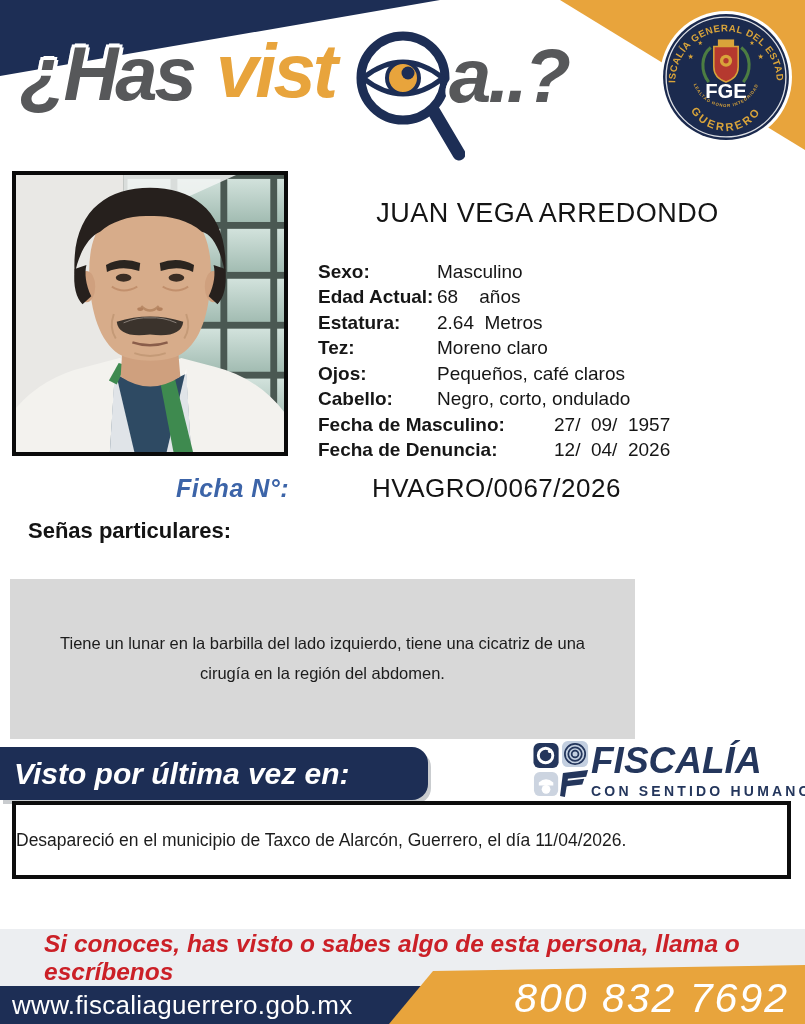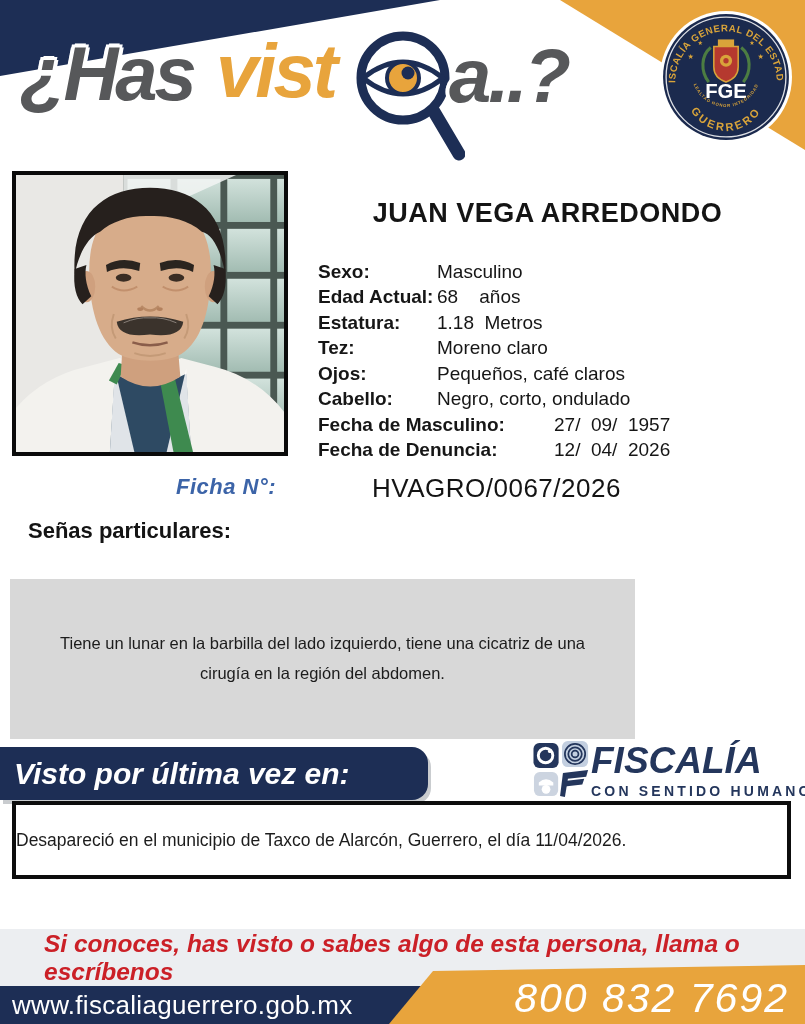--- a/index.html
+++ b/index.html
@@ -22,28 +22,28 @@
   .eye-svg{left:353px;top:22px;}
   .seal-svg{left:660px;top:11px;}
 
   
   .photo-frame{left:12px;top:171px;width:276px;height:285px;border:4px solid #0a0a0a;
                background:#fff;box-sizing:border-box;}
   .photo-frame svg{display:block;width:100%;height:100%;}
 
   
   .name{left:300px;top:198px;width:495px;text-align:center;font-size:27px;
-        font-weight:bold;letter-spacing:.5px;color:#141414;}
+        font-weight:normal;letter-spacing:.5px;color:#141414;}
   .details{left:318px;top:259px;width:480px;font-size:19px;}
   .drow{display:flex;height:25.5px;align-items:center;}
   .dlabel{font-weight:bold;width:119px;flex:none;white-space:nowrap;}
   .drow.wide .dlabel{width:236px;}
   .dval{white-space:pre;}
 
-  .ficha-label{left:176px;top:474px;font-size:22px;font-weight:bold;font-style:italic;
+  .ficha-label{left:176px;top:474px;font-size:25px;font-weight:bold;font-style:italic;
                color:#3c64a8;letter-spacing:.5px;}
   .ficha-value{left:372px;top:473px;font-size:26px;font-weight:normal;color:#141414;
                letter-spacing:.5px;}
 
   
   .senas-heading{left:28px;top:518px;font-size:22px;font-weight:bold;color:#141414;}
   .senas-box{left:10px;top:551px;width:625px;height:160px;background:#d8d8d8;
              display:flex;align-items:center;justify-content:center;
              padding:0 48px;box-sizing:border-box;margin-top:28px;}
   .senas-text{text-align:center;font-size:16.5px;line-height:1.8;color:#1c1c1c;}
@@ -214,21 +214,21 @@
     <div class="drow">
       <span class="dlabel">Sexo:</span>
       <span class="dval">Masculino</span>
     </div>
     <div class="drow">
       <span class="dlabel">Edad Actual:</span>
       <span class="dval">68    años</span>
     </div>
     <div class="drow">
       <span class="dlabel">Estatura:</span>
-      <span class="dval">1.18  Metros</span>
+      <span class="dval">2.64  Metros</span>
     </div>
     <div class="drow">
       <span class="dlabel">Tez:</span>
       <span class="dval">Moreno claro</span>
     </div>
     <div class="drow">
       <span class="dlabel">Ojos:</span>
       <span class="dval">Pequeños, café claros</span>
     </div>
     <div class="drow">

